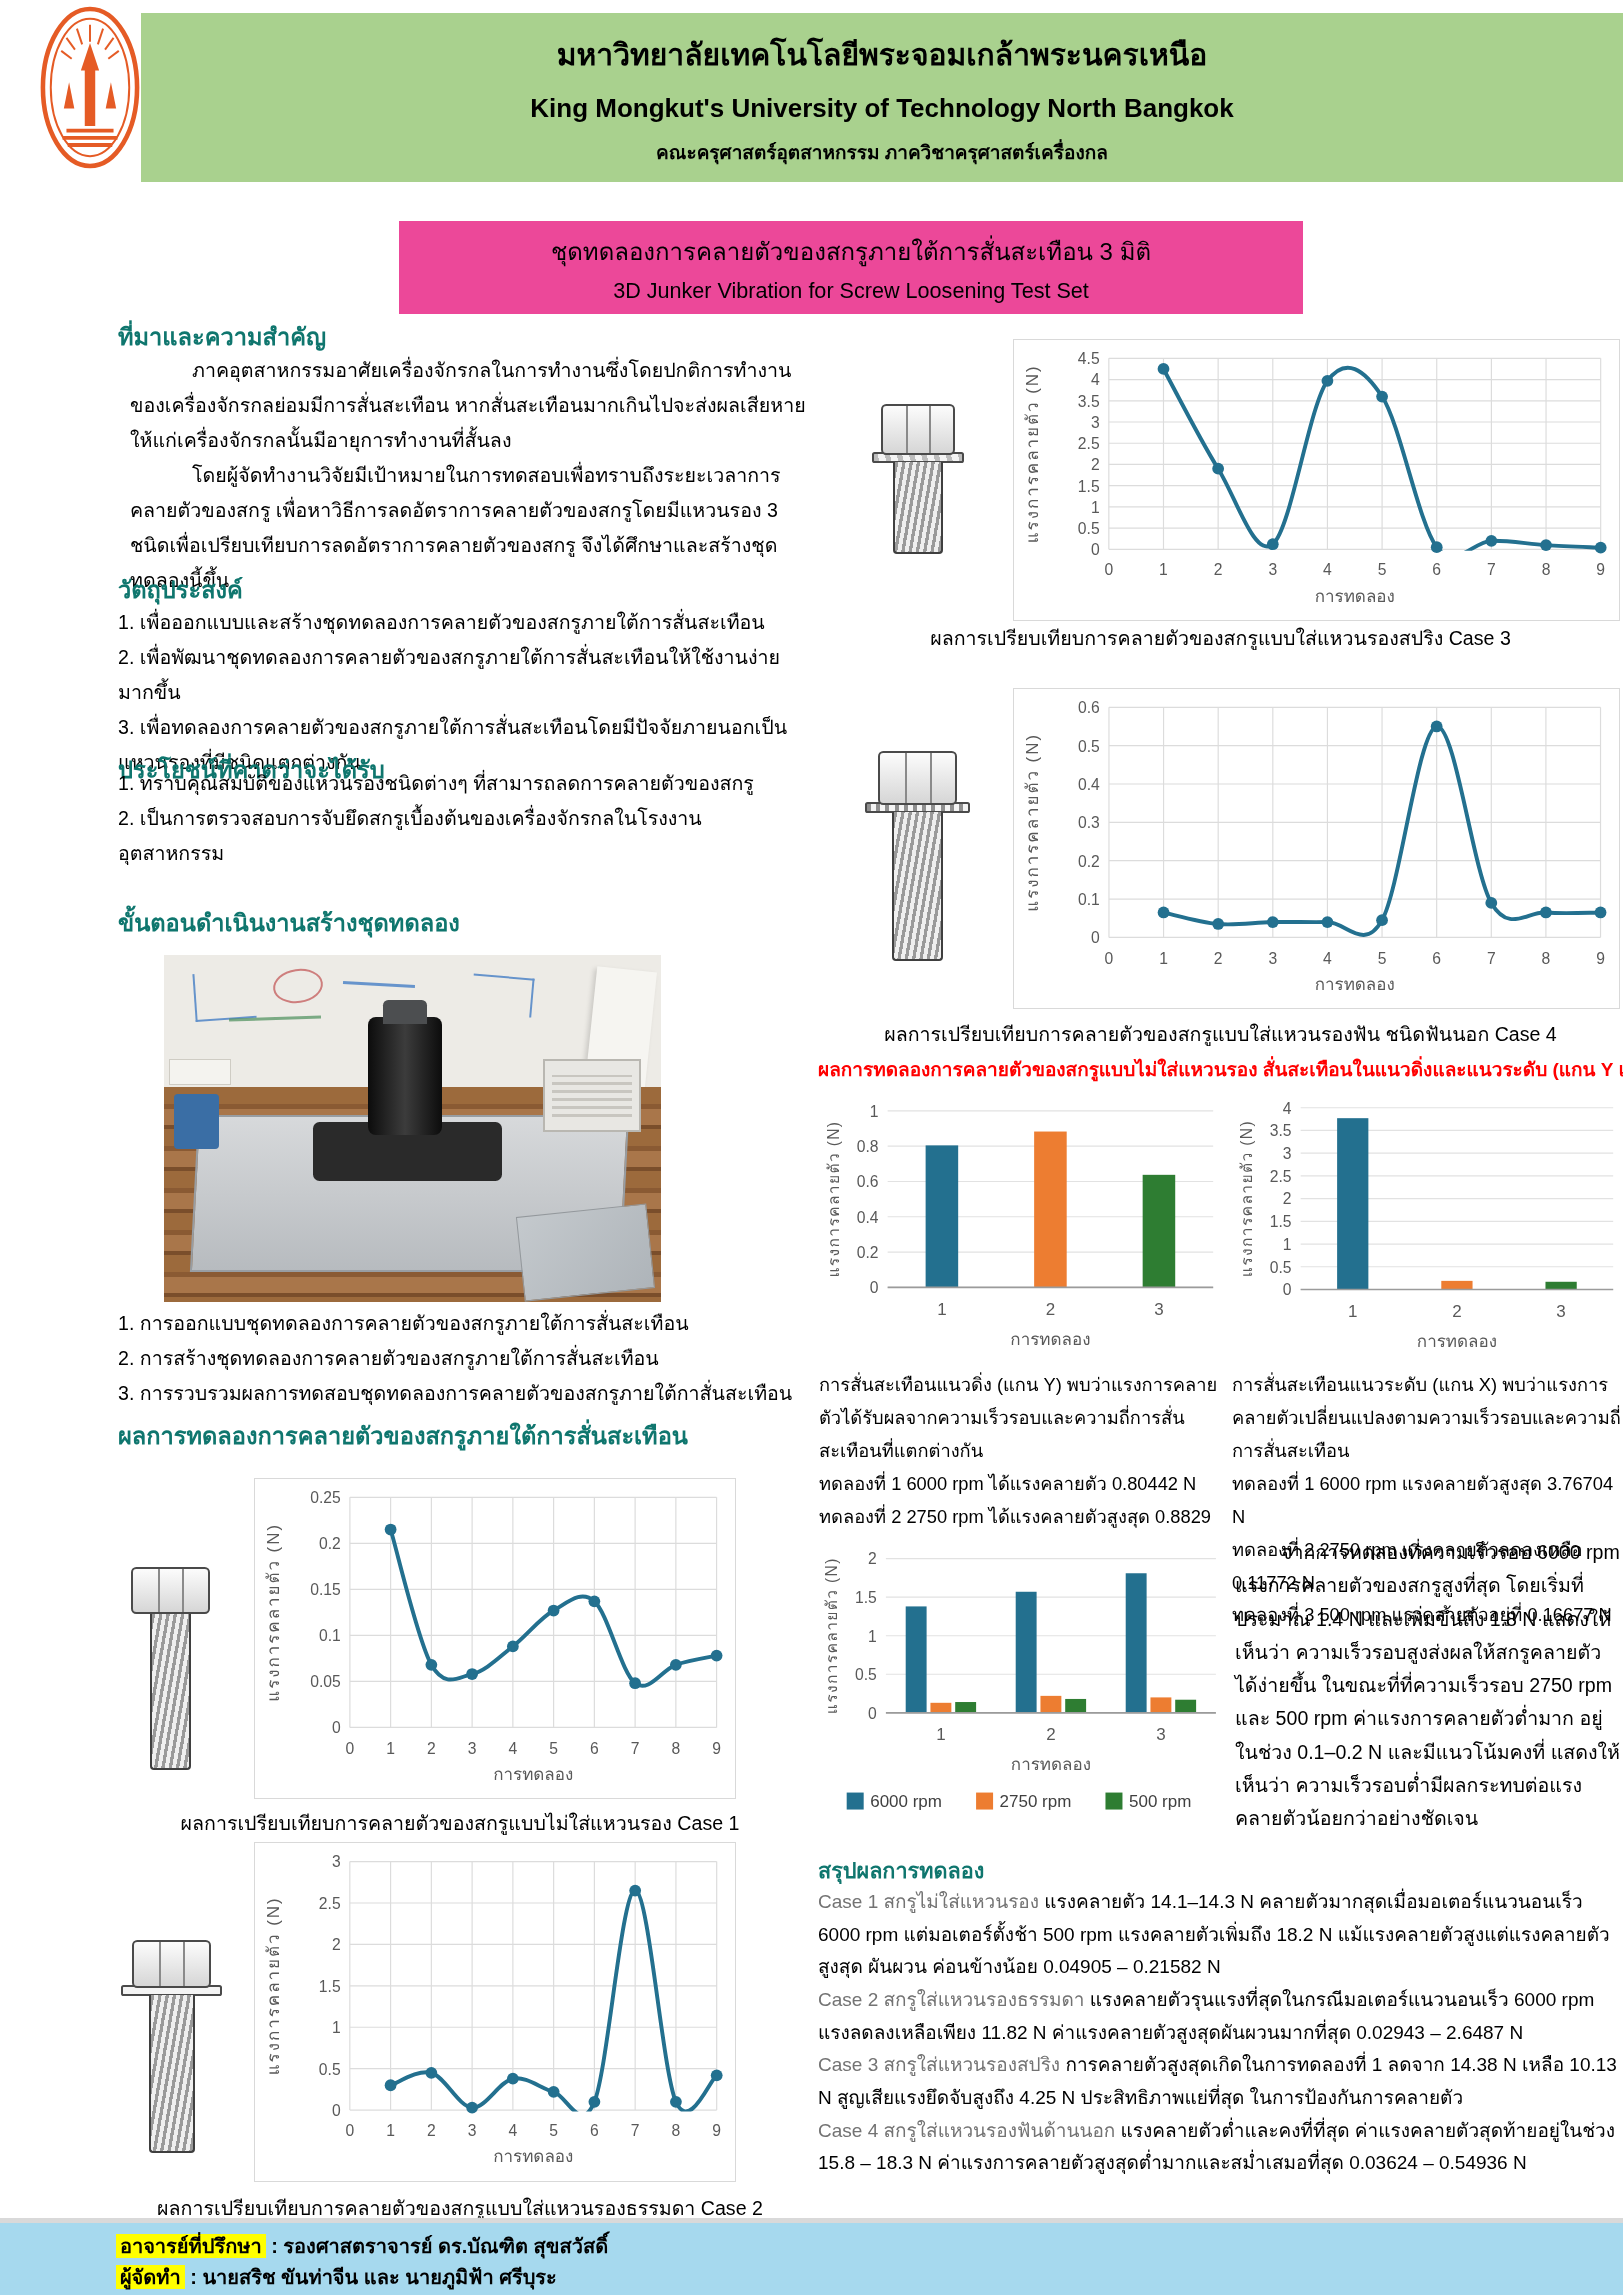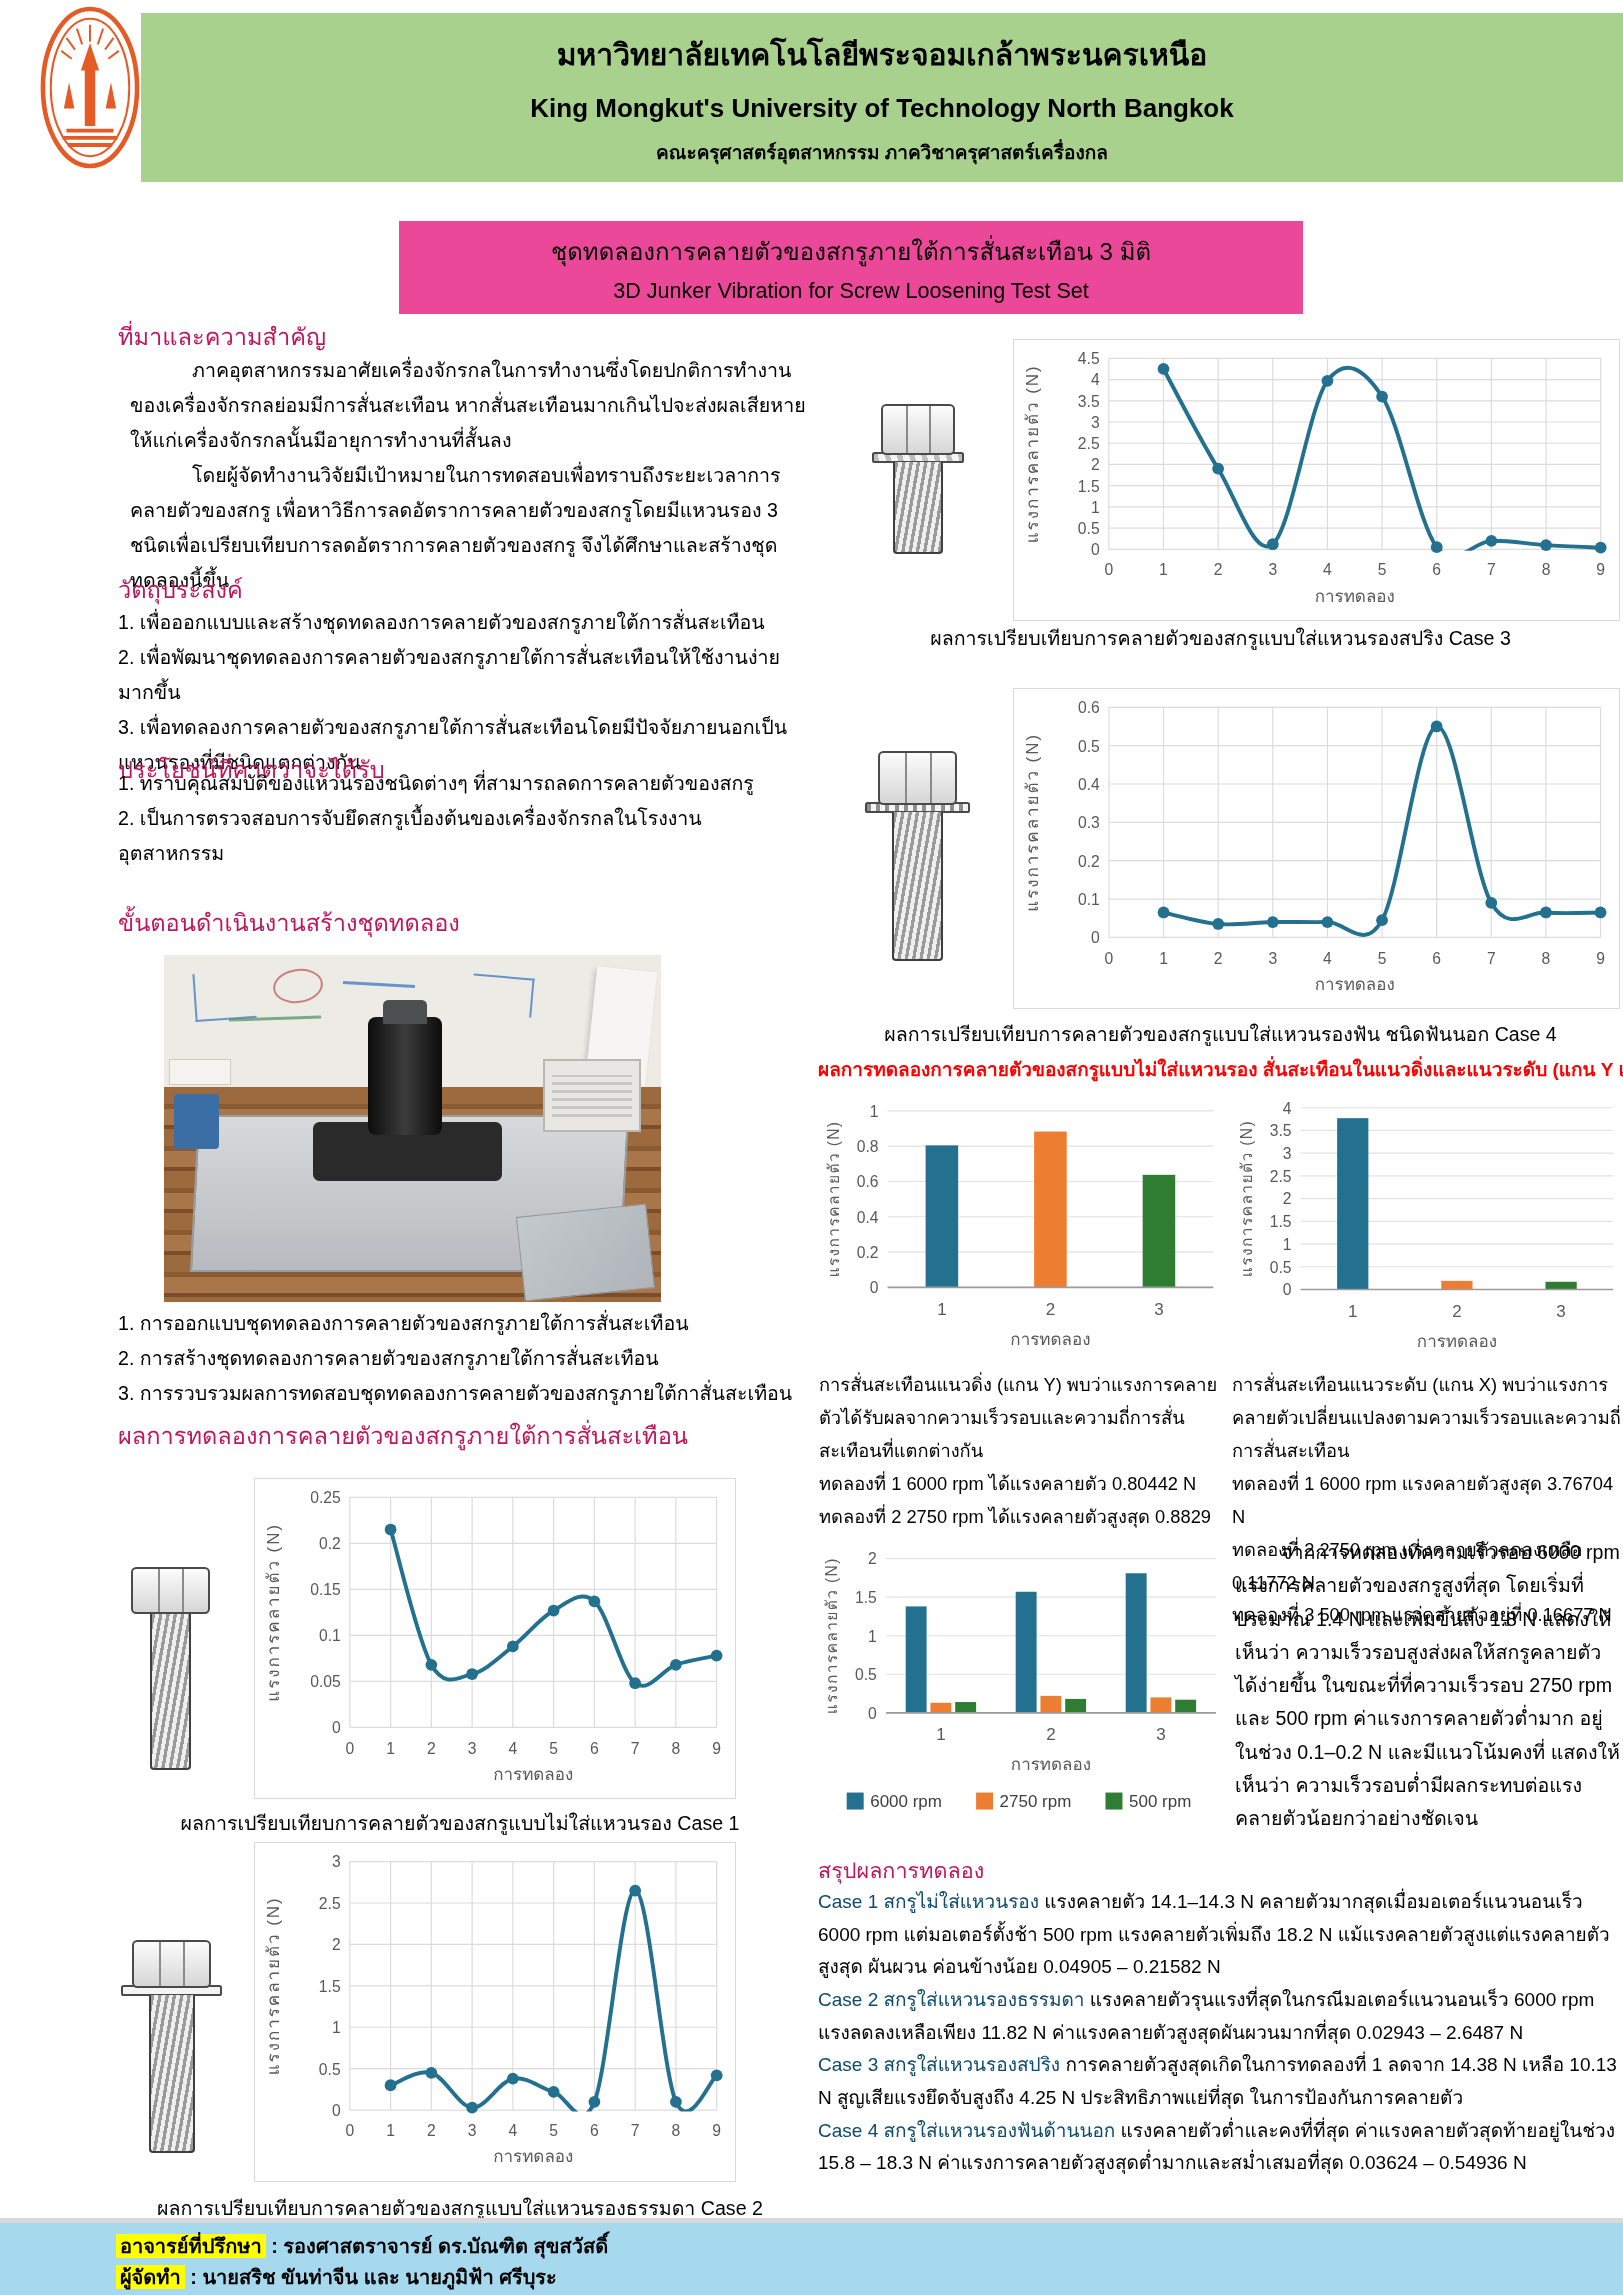--- a/index.html
+++ b/index.html
@@ -10,21 +10,21 @@
   .header-band{left:141px;top:13px;right:0;height:169px;background:#a9d18e;text-align:center;}
   .uni-th{padding-top:18.3px;font-size:30px;font-weight:bold;}
   .uni-en{margin-top:14.4px;font-size:26px;font-weight:bold;}
   .uni-fac{margin-top:13px;font-size:19px;font-weight:bold;}
   .logo{left:39px;top:5.2px;width:102px;height:165px;}
   
   .banner{left:399px;top:221px;width:904px;height:93px;background:#ec4899;text-align:center;}
   .banner-th{padding-top:10.5px;font-size:24px;white-space:nowrap;}
   .banner-en{margin-top:7.9px;font-size:21.6px;white-space:nowrap;}
   
-  .red-h{color:#be185d;font-weight:normal;font-size:23.6px;}
+  .red-h{color:#0f766e;font-weight:bold;font-size:23.6px;}
   .red-h-sm{color:#ff0000;font-weight:bold;font-size:19px;white-space:nowrap;}
   .body-t{font-size:19.6px;line-height:1.78;}
   .indent{text-indent:62px;margin-left:12px;}
   .leftcol{left:118px;width:684px;}
   .caption{font-size:19.6px;text-align:center;}
   .smallcol{font-size:18.3px;line-height:1.8;}
   
   .panel{background:#fff;border:1.3px solid #d9d9d9;}
   .chart{background:#fff;}
   
@@ -53,21 +53,21 @@
   
   .bolt-head{margin:0 auto;width:92%;background:linear-gradient(180deg,#fcfcfc,#d6d6d6);border:2.6px solid #4a4a4a;border-radius:5.2px;position:relative;box-sizing:border-box;}
   .bolt-head:before{content:"";position:absolute;left:33%;top:0;bottom:0;width:2px;background:#8a8a8a;}
   .bolt-head:after{content:"";position:absolute;left:66%;top:0;bottom:0;width:2px;background:#8a8a8a;}
   .bolt-washer{margin:-2.6px auto 0;height:10.5px;background:#f4f4f4;border:2.6px solid #4a4a4a;border-radius:2.6px;box-sizing:border-box;}
   .bolt-washer.tooth{background:repeating-linear-gradient(90deg,#8f8f8f 0 3.9px,#f4f4f4 3.9px 9.2px);}
   .bolt-washer.spring{background:repeating-linear-gradient(75deg,#bdbdbd 0 5.2px,#f4f4f4 5.2px 11.8px);}
   .bolt-shaft{margin:-1.3px auto 0;background:repeating-linear-gradient(100deg,#9a9a9a 0 3.3px,#efefef 3.3px 7.2px);border:2.6px solid #3f3f3f;border-top:none;border-radius:0 0 3.9px 3.9px;box-sizing:border-box;}
   
   .case-line{font-size:19px;line-height:1.72;}
-  .case-label{color:#0c4a6e;text-align:center;}
+  .case-label{color:#737373;text-align:center;}
   
   .footer{left:0;top:2218px;width:100%;height:77px;background:#a6d9ee;border-top:5.2px solid #d9d9d9;box-sizing:border-box;padding:7.9px 0 0 116px;}
   .footer-line{font-size:20px;font-weight:bold;line-height:1.55;}
   .hl{background:#ffff00;padding:0.7px 3.9px;}
   svg text{font-family:"Liberation Sans",sans-serif;}
 </style>
 </head>
 <body>
 
 <div class="abs header-band">

